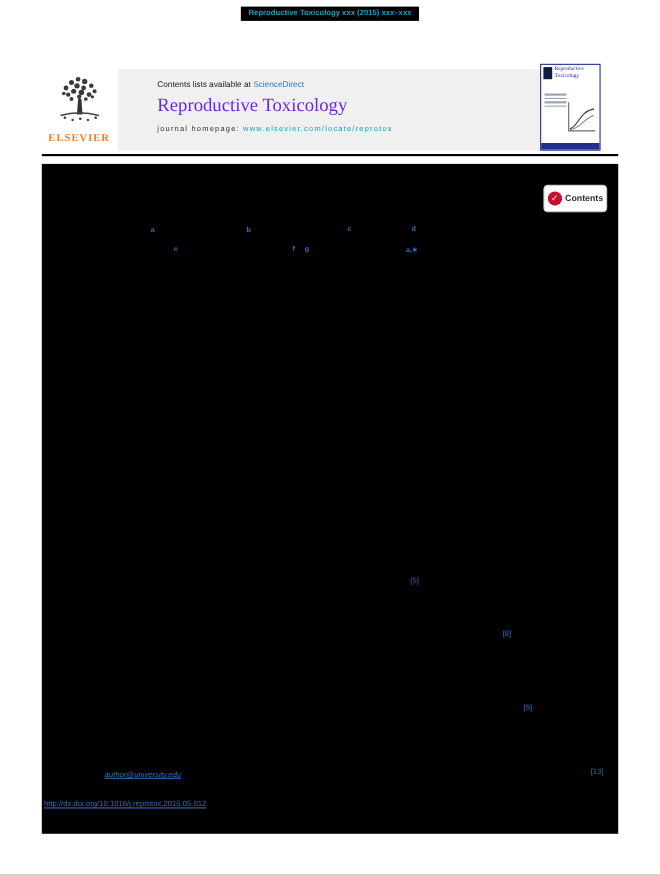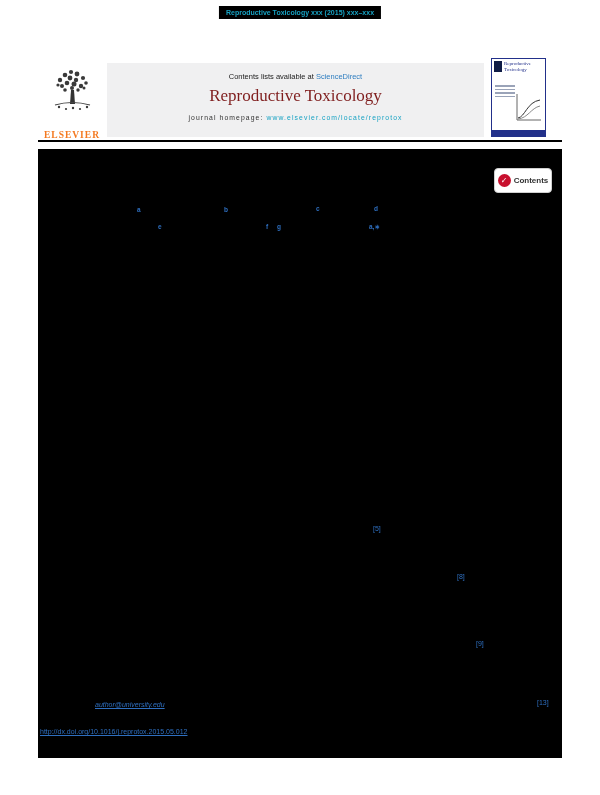--- a/index.html
+++ b/index.html
@@ -6,29 +6,29 @@
   .page{position:relative;width:600px;height:795px;background:#ffffff;
         font-family:"Liberation Sans",sans-serif;overflow:hidden;margin:0 auto;}
   .abs{position:absolute;}
 
   
   .running-head{top:6px;left:50%;transform:translateX(-50%);background:#000;
     color:#17a2c3;font-size:7px;font-weight:bold;padding:3px 7px;white-space:nowrap;}
 
   
   .elsevier-logo{left:40px;top:66px;width:64px;height:68px;text-align:center;}
-  .elsevier-word{display:block;margin-top:12px;font-family:"Liberation Serif",serif;
+  .elsevier-word{display:block;margin-top:2px;font-family:"Liberation Serif",serif;
     font-weight:bold;font-size:9.5px;letter-spacing:1px;color:#f47920;}
 
   
   .journal-box{left:107px;top:63px;width:377px;height:74px;background:#f0f0f1;
-    text-align:center;color:#222;}
+    text-align:left;color:#222;padding-left:36px;}
   .contents-line{margin-top:9px;font-size:7.5px;}
   .sciencedirect-link{color:#2f7ec0;cursor:pointer;}
-  .journal-title{margin-top:5px;font-family:"Liberation Serif",serif;font-size:17px;color:#7f1d1d;}
+  .journal-title{margin-top:5px;font-family:"Liberation Serif",serif;font-size:17px;color:#6d28d9;}
   .homepage-line{margin-top:8px;font-size:6.8px;letter-spacing:1.1px;color:#333;}
   .homepage-url{color:#17a2c3;cursor:pointer;letter-spacing:1.1px;}
 
   
   .cover{left:491px;top:58px;width:55px;height:79px;background:#fff;
     border:1px solid #22308a;box-sizing:border-box;}
   .cover-minilogo{position:absolute;left:2px;top:2px;width:8px;height:11px;background:#101c46;}
   .cover-title{position:absolute;left:12px;top:2px;font-family:"Liberation Serif",serif;
     font-size:5px;line-height:6px;color:#22308a;}
   .cover-lines{position:absolute;left:3px;top:26px;}

